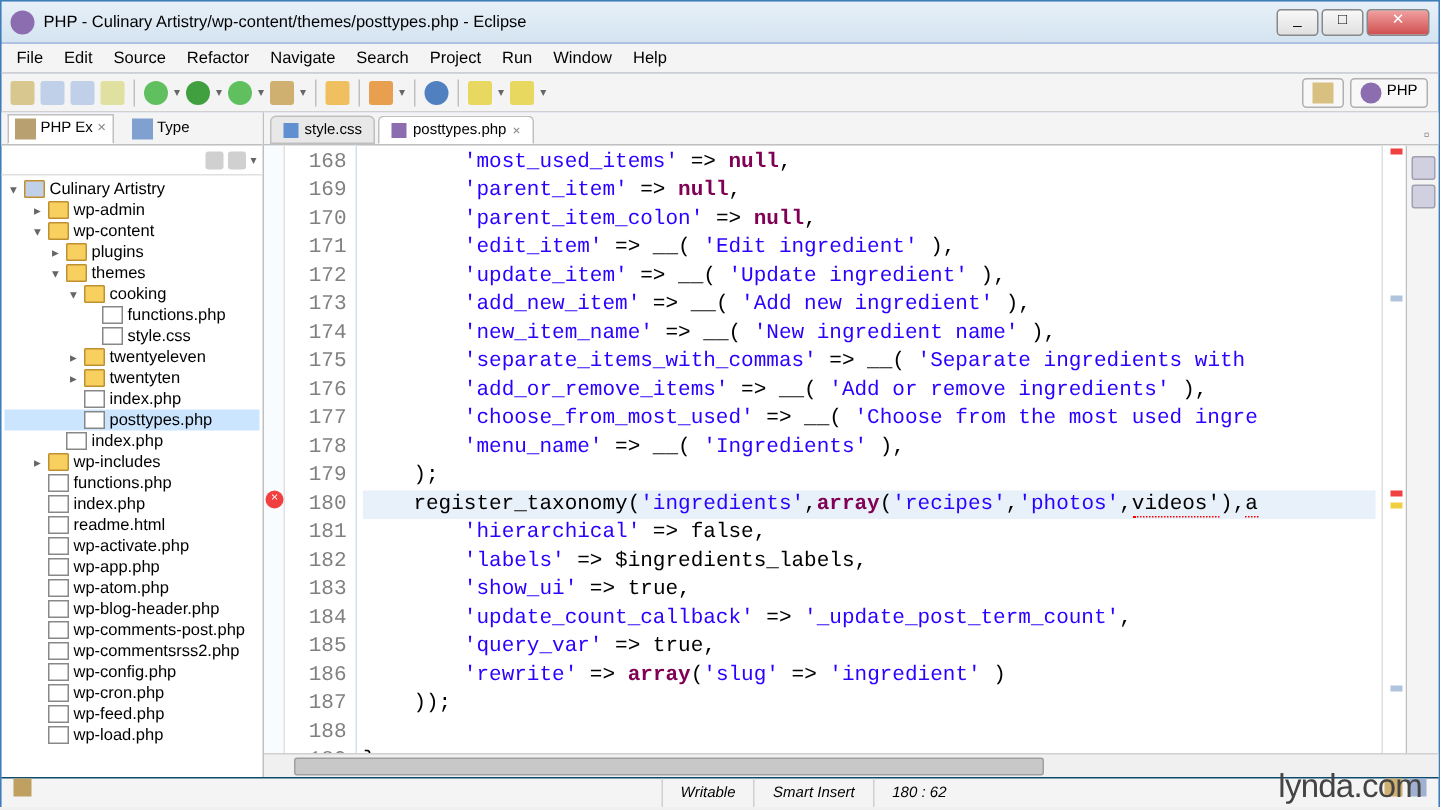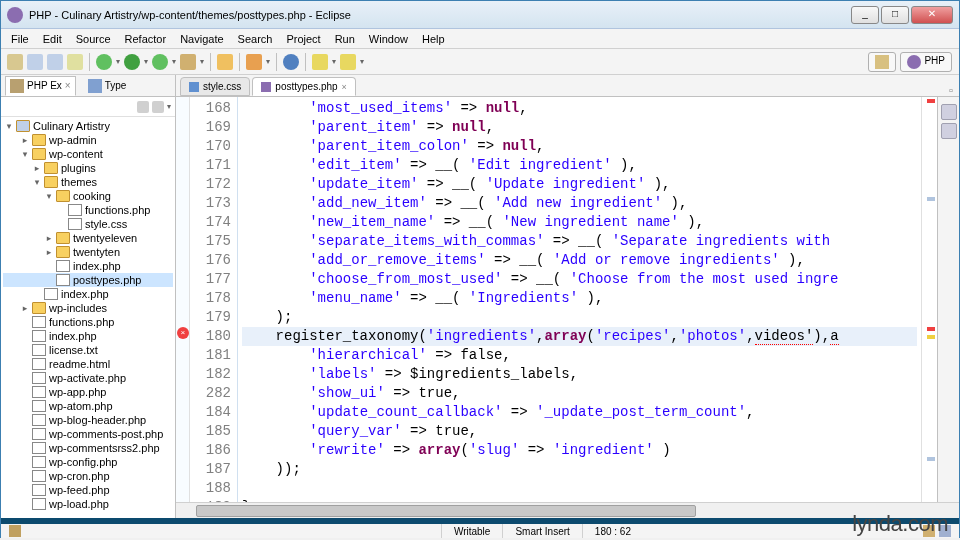--- a/index.html
+++ b/index.html
@@ -43,21 +43,21 @@
 .code { flex: 1; white-space: pre; line-height: 19px; padding: 2px 4px; overflow: hidden; position: relative; }
 .s { color: #2a00ff; }
 .k { color: #7f0055; font-weight: bold; }
 .c-null { color: #7f0055; font-weight: bold; }
 .highlight-line { background: #e8f0fa; display: inline-block; width: 100%; }
 .err-underline { border-bottom: 1px dotted red; }
 .right-ruler { width: 16px; background: #fff; border-left: 1px solid #e0e0e0; position: relative; }
 .rr-mark { position: absolute; right: 2px; width: 8px; height: 4px; }
 .scrollbar-h { height: 16px; background: #f0f0f0; border-top: 1px solid #d0d0d0; display: flex; align-items: center; }
 .sb-thumb { height: 12px; background: #c8c8c8; border: 1px solid #a0a0a0; border-radius: 2px; margin-left: 20px; width: 500px; }
-.statusbar { height: 20px; background: #f4f4f4; border-top: 6px solid #0c4a6e; display: flex; align-items: center; font-size: 10px; padding: 0 8px; }
+.statusbar { height: 20px; background: #f4f4f4; border-top: 1px solid #0c4a6e; display: flex; align-items: flex-start; font-size: 10px; padding: 0 8px; font-style: italic; }
 .status-cell { border-left: 1px solid #d0d0d0; padding: 0 12px; height: 100%; display: flex; align-items: center; }
 .watermark { position: absolute; right: 12px; bottom: 3px; font-size: 22px; color: #444; font-family: Arial; font-weight: 300; letter-spacing: -0.5px; }
 .icon-sq { width: 14px; height: 14px; display: inline-block; }
 .side-icons { width: 22px; background: #f4f4f4; border-left: 1px solid #c0c0c0; padding-top: 4px; }
 .side-icons div { width: 16px; height: 16px; margin: 3px auto; background: #d0d0e0; border: 1px solid #a0a0b0; border-radius: 2px; }
 </style>
 </head>
 <body>
 
 <div class="window">
@@ -212,25 +212,20 @@
           </div>
           <div class="tree-item" style="padding-left:16px">
             <span class="tw"></span>
             <span class="tree-icon file-icon"></span>
             <span>functions.php</span>
           </div>
           <div class="tree-item" style="padding-left:16px">
             <span class="tw"></span>
             <span class="tree-icon file-icon"></span>
             <span>index.php</span>
-          </div>
-          <div class="tree-item" style="padding-left:16px">
-            <span class="tw"></span>
-            <span class="tree-icon file-icon"></span>
-            <span>license.txt</span>
           </div>
           <div class="tree-item" style="padding-left:16px">
             <span class="tw"></span>
             <span class="tree-icon file-icon"></span>
             <span>readme.html</span>
           </div>
           <div class="tree-item" style="padding-left:16px">
             <span class="tw"></span>
             <span class="tree-icon file-icon"></span>
             <span>wp-activate.php</span>
@@ -310,21 +305,21 @@
             <div>173</div>
             <div>174</div>
             <div>175</div>
             <div>176</div>
             <div>177</div>
             <div>178</div>
             <div>179</div>
             <div>180</div>
             <div>181</div>
             <div>182</div>
-            <div>282</div>
+            <div>183</div>
             <div>184</div>
             <div>185</div>
             <div>186</div>
             <div>187</div>
             <div>188</div>
             <div>189</div>
           </div>
         <div class="code" id="code"><div>        <span class="s">'most_used_items'</span> =&gt; <span class="c-null">null</span>,</div><div>        <span class="s">'parent_item'</span> =&gt; <span class="c-null">null</span>,</div><div>        <span class="s">'parent_item_colon'</span> =&gt; <span class="c-null">null</span>,</div><div>        <span class="s">'edit_item'</span> =&gt; __( <span class="s">'Edit ingredient'</span> ),</div><div>        <span class="s">'update_item'</span> =&gt; __( <span class="s">'Update ingredient'</span> ),</div><div>        <span class="s">'add_new_item'</span> =&gt; __( <span class="s">'Add new ingredient'</span> ),</div><div>        <span class="s">'new_item_name'</span> =&gt; __( <span class="s">'New ingredient name'</span> ),</div><div>        <span class="s">'separate_items_with_commas'</span> =&gt; __( <span class="s">'Separate ingredients with</span></div><div>        <span class="s">'add_or_remove_items'</span> =&gt; __( <span class="s">'Add or remove ingredients'</span> ),</div><div>        <span class="s">'choose_from_most_used'</span> =&gt; __( <span class="s">'Choose from the most used ingre</span></div><div>        <span class="s">'menu_name'</span> =&gt; __( <span class="s">'Ingredients'</span> ),</div><div>    );</div><div><span class="highlight-line">    register_taxonomy(<span class="s">'ingredients'</span>,<span class="k">array</span>(<span class="s">'recipes'</span>,<span class="s">'photos'</span>,<span class="err-underline">videos'</span>),<span class="err-underline">a</span></span></div><div>        <span class="s">'hierarchical'</span> =&gt; false,</div><div>        <span class="s">'labels'</span> =&gt; $ingredients_labels,</div><div>        <span class="s">'show_ui'</span> =&gt; true,</div><div>        <span class="s">'update_count_callback'</span> =&gt; <span class="s">'_update_post_term_count'</span>,</div><div>        <span class="s">'query_var'</span> =&gt; true,</div><div>        <span class="s">'rewrite'</span> =&gt; <span class="k">array</span>(<span class="s">'slug'</span> =&gt; <span class="s">'ingredient'</span> )</div><div>    ));</div><div>&nbsp;</div><div>}</div></div>
         <div class="right-ruler">
           <div class="rr-mark" style="top:2px;background:#f04040"></div>

